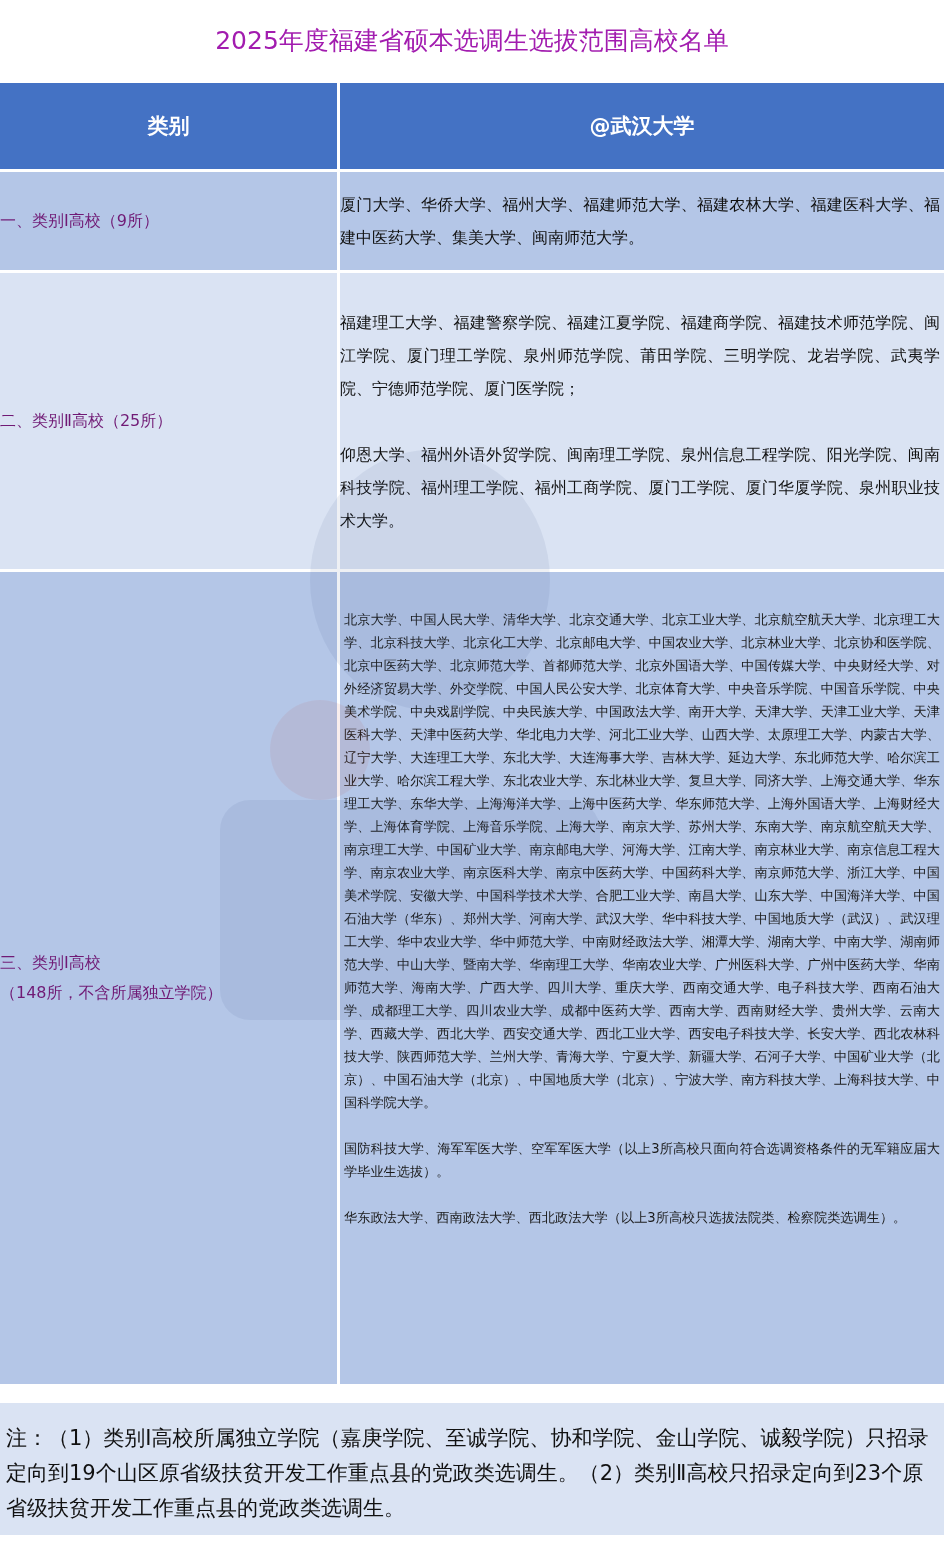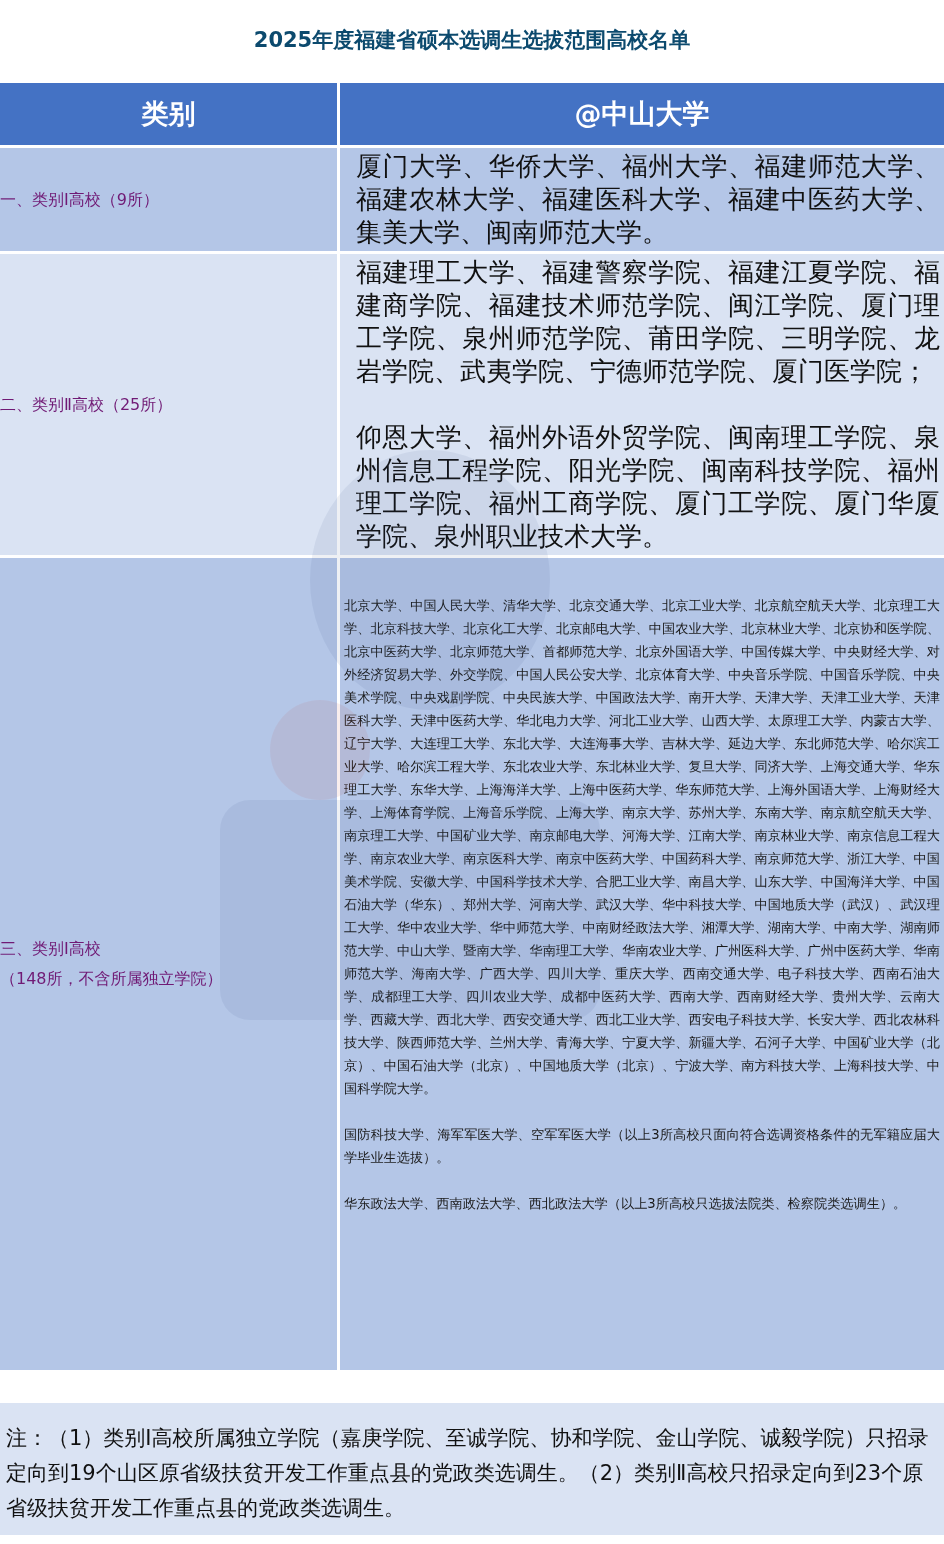--- a/index.html
+++ b/index.html
@@ -7,53 +7,53 @@
     body {
       font-family: "DejaVu Sans", "Liberation Sans", sans-serif;
       color: #111;
       position: relative;
       height: 1544px;
       overflow: hidden;
     }
     .title {
       height: 80px;
       display: flex; align-items: center; justify-content: center;
-      font-size: 21px; font-weight: bold; color: #0c4a6e;
+      font-size: 25px; font-weight: normal; color: #a21caf;
       letter-spacing: 0px;
     }
     table.main {
       width: 944px;
       border-collapse: separate;
       border-spacing: 3px 3px;
       margin-left: -3px;
       width: 950px;
       table-layout: fixed;
     }
     td, th { vertical-align: middle; }
     th.hd {
       background: #4472c4;
       color: #ffffff;
-      font-size: 27px;
+      font-size: 21px;
       font-weight: bold;
-      height: 62px;
+      height: 86px;
       text-align: center;
     }
     .col1 { width: 337px; }
     .row1 td { background: #b4c6e7; }
     .row2 td { background: #dae3f3; }
     .row3 td { background: #b4c6e7; }
     td.cat {
       font-size: 16px;
       line-height: 30px;
       color: #701a75;
     }
     td.list-big {
-      font-size: 26px;
+      font-size: 16px;
       line-height: 33px;
-      padding: 2px 4px 2px 16px;
+      padding: 2px 4px 2px 0;
       color: #111;
       text-align: justify;
     }
     .row1 td { height: 98px; }
     .row2 td { height: 296px; }
     .row3 td { height: 812px; }
     td.list-small {
       font-size: 13.2px;
       line-height: 23px;
       padding: 4px 4px 30px 4px;
@@ -95,21 +95,21 @@
 <div class="title">2025年度福建省硕本选调生选拔范围高校名单</div>
 
 <table class="main">
   <colgroup>
     <col class="col1">
     <col>
   </colgroup>
   <thead>
     <tr>
       <th class="hd">类别</th>
-      <th class="hd">@中山大学</th>
+      <th class="hd">@武汉大学</th>
     </tr>
   </thead>
   <tbody>
     <tr class="row1">
       <td class="cat">一、类别Ⅰ高校（9所）</td>
       <td class="list-big">
         <div>厦门大学、华侨大学、福州大学、福建师范大学、福建农林大学、福建医科大学、福建中医药大学、集美大学、闽南师范大学。</div>
       </td>
     </tr>
     <tr class="row2">

